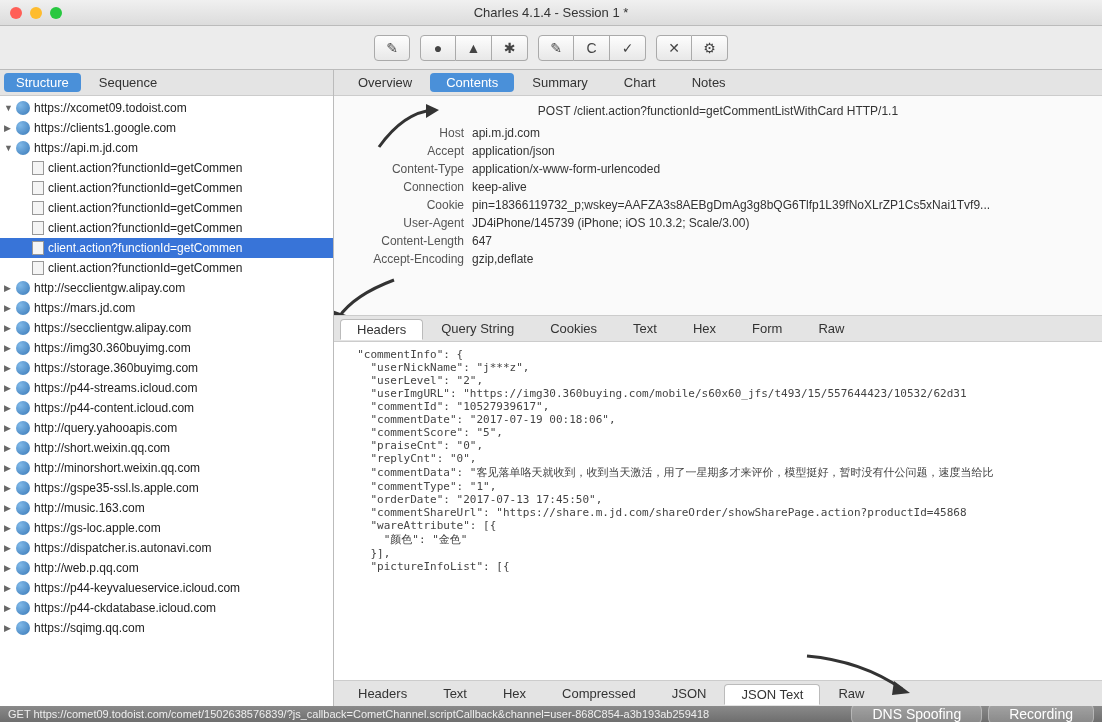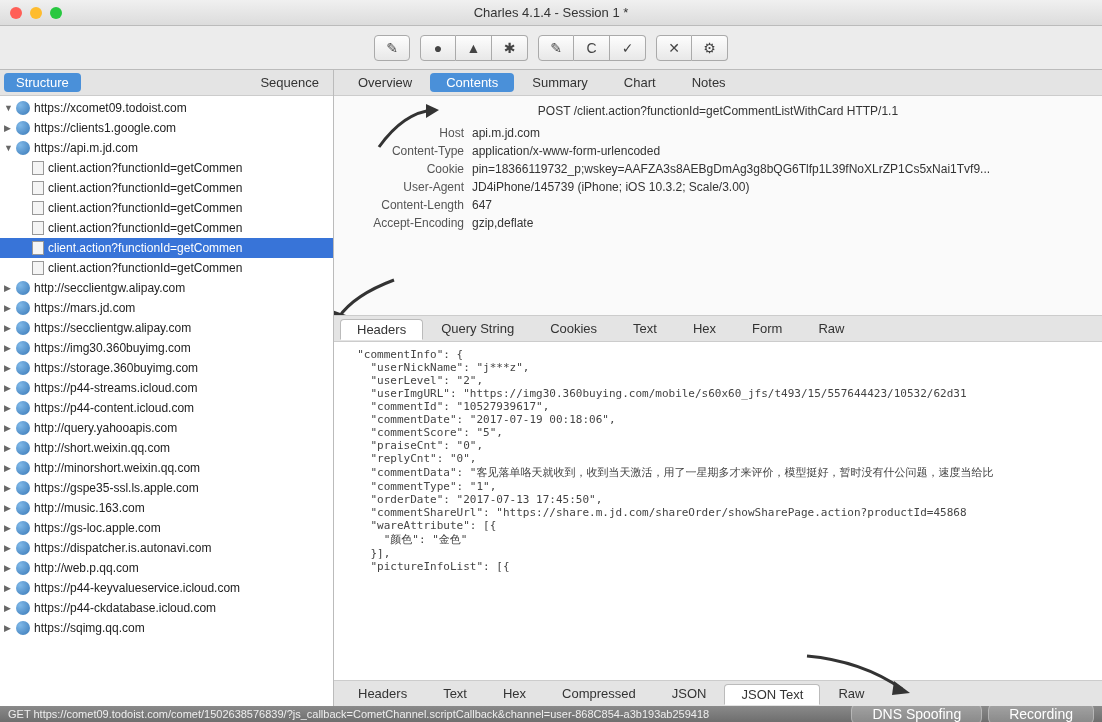--- a/index.html
+++ b/index.html
@@ -86,21 +86,20 @@
       flex-direction: column;
       overflow: hidden;
     }
     .sidebar-tabs {
       height: 26px;
       display: flex;
       align-items: center;
       background: #e4e4e4;
       border-bottom: 1px solid #ccc;
       font-size: 13px;
-      justify-content: space-between;
     }
     .sb-tab {
       padding: 3px 14px;
       cursor: pointer;
       color: #333;
     }
     .sb-tab.active {
       background: #4a90d9;
       color: #fff;
       border-radius: 4px;
@@ -505,22 +504,30 @@
           <path d="M5,45 Q30,10 60,8" stroke="#333" stroke-width="3" fill="none"></path>
           <path d="M52,2 L65,8 L52,16 Z" fill="#333"></path>
         </svg>
       <div class="req-line">POST /client.action?functionId=getCommentListWithCard HTTP/1.1</div>
       <div id="headers-list">
           <div class="hdr-row">
             <div class="hdr-name">Host</div>
             <div class="hdr-val">api.m.jd.com</div>
           </div>
           <div class="hdr-row">
+            <div class="hdr-name">Accept</div>
+            <div class="hdr-val">application/json</div>
+          </div>
+          <div class="hdr-row">
             <div class="hdr-name">Content-Type</div>
             <div class="hdr-val">application/x-www-form-urlencoded</div>
+          </div>
+          <div class="hdr-row">
+            <div class="hdr-name">Connection</div>
+            <div class="hdr-val">keep-alive</div>
           </div>
           <div class="hdr-row">
             <div class="hdr-name">Cookie</div>
             <div class="hdr-val">pin=18366119732_p;wskey=AAFZA3s8AEBgDmAg3g8bQG6Tlfp1L39fNoXLrZP1Cs5xNai1Tvf9...</div>
           </div>
           <div class="hdr-row">
             <div class="hdr-name">User-Agent</div>
             <div class="hdr-val">JD4iPhone/145739 (iPhone; iOS 10.3.2; Scale/3.00)</div>
           </div>
           <div class="hdr-row">

